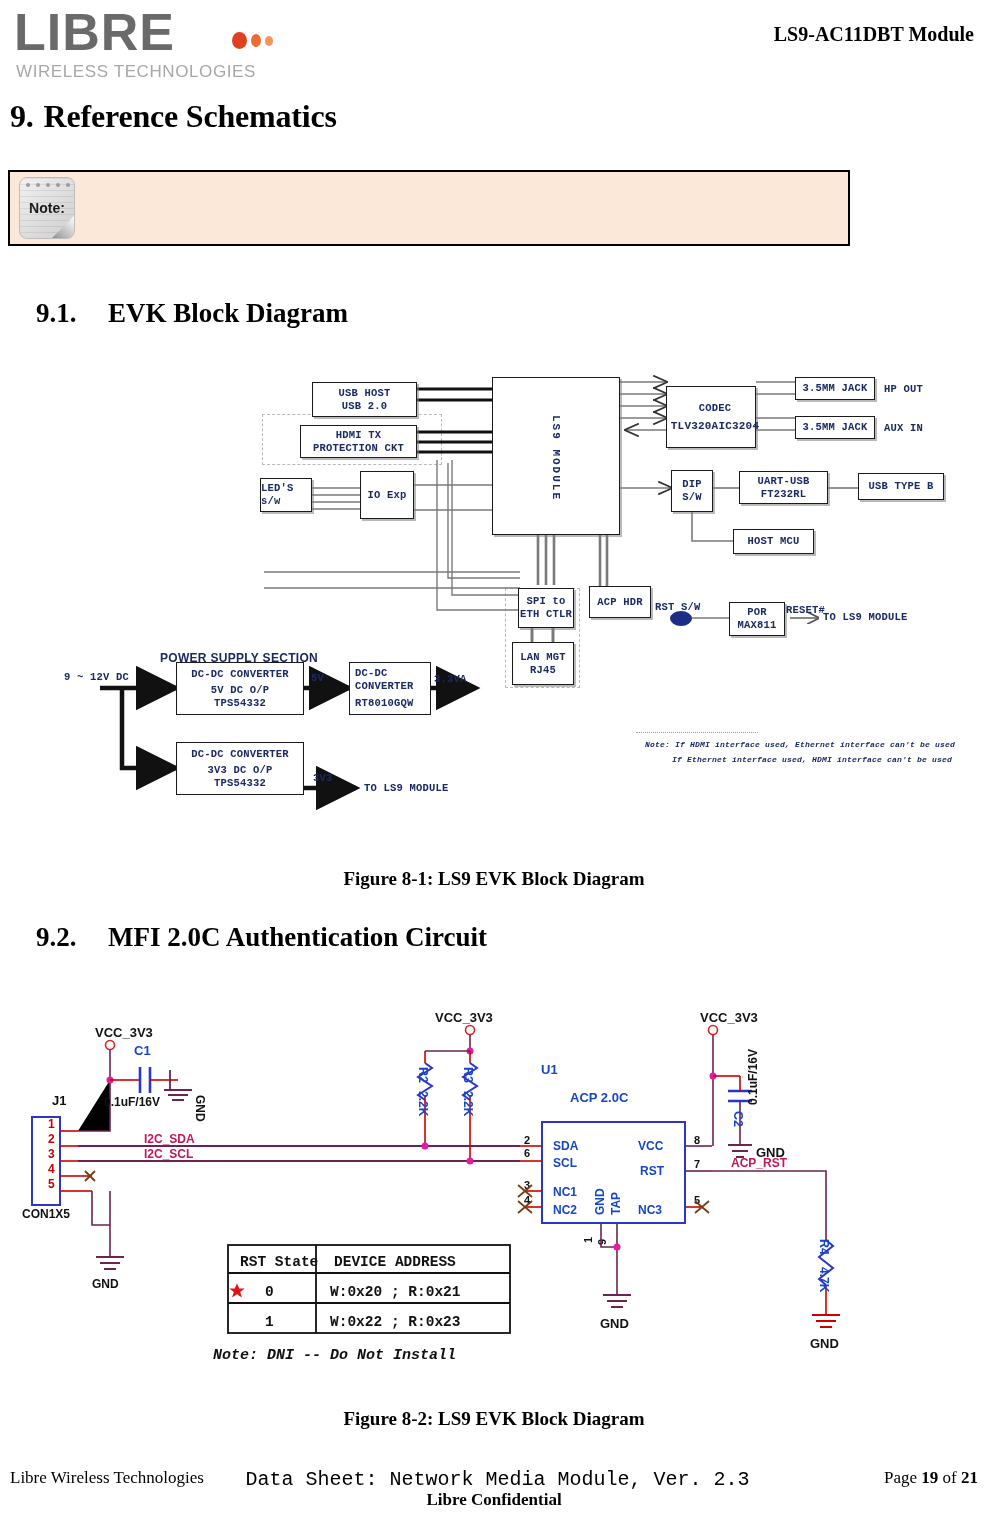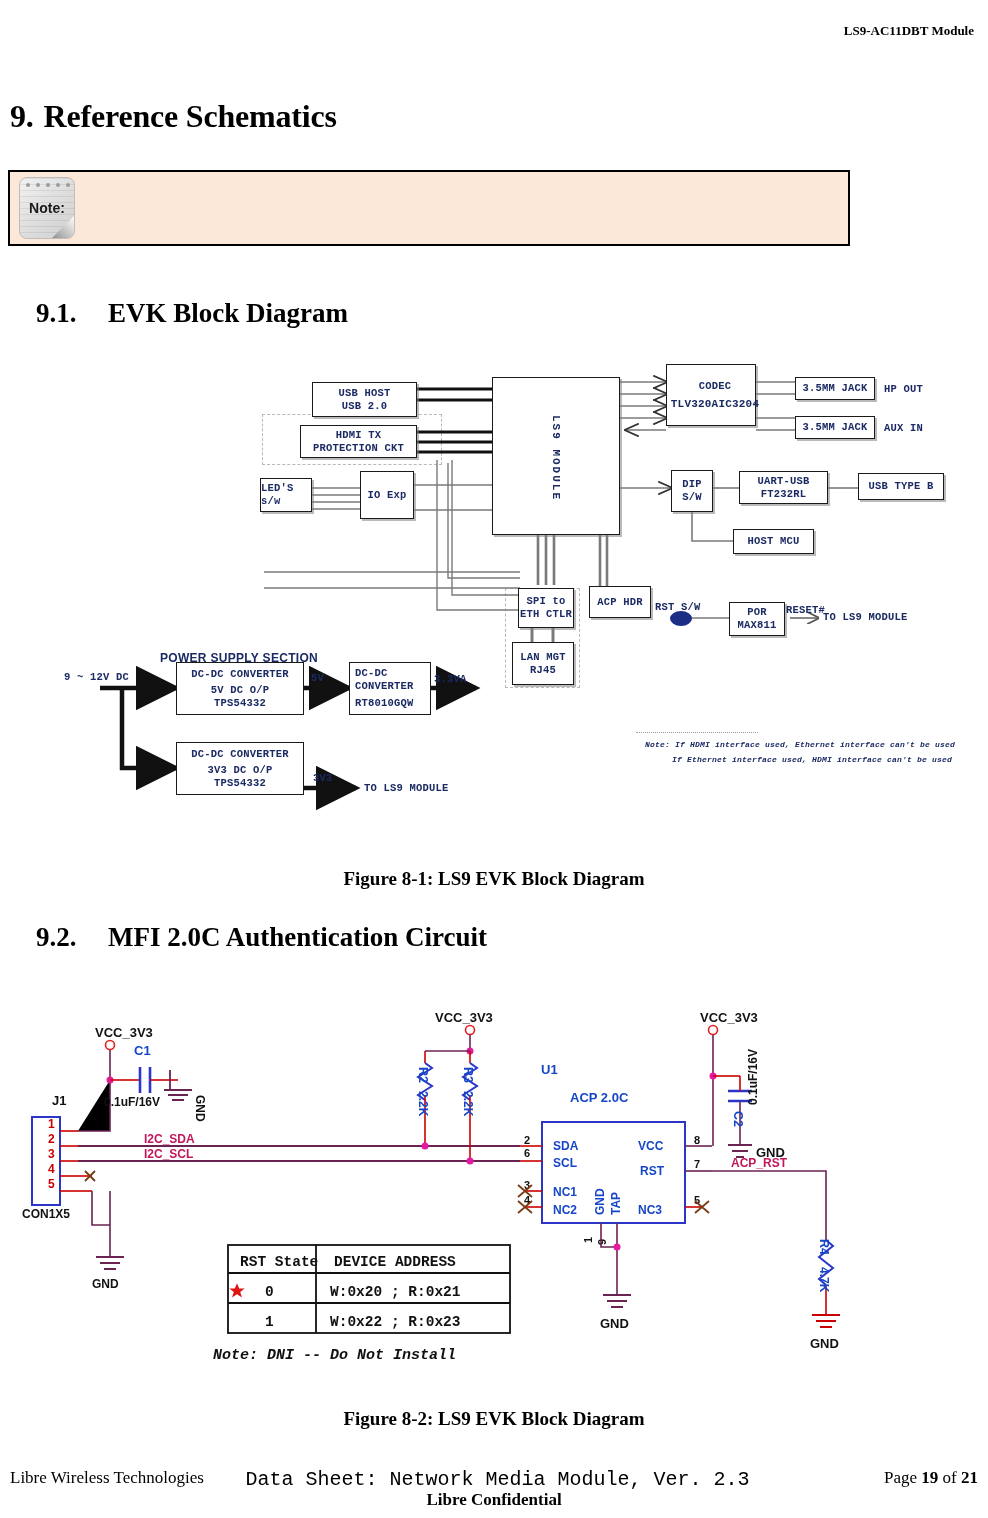--- a/index.html
+++ b/index.html
@@ -27,21 +27,21 @@
   .dot2 { width:10px; height:13px; background:#ef6a33; left:19px; top:2px; }
   .dot3 { width:8px;  height:10px; background:#f5935c; left:33px; top:4px; }
   .logo-sub {
     position:absolute; left:2px; top:56px;
     font-family:"Liberation Sans", sans-serif;
     font-size:17px; letter-spacing:0.6px; color:#a8a8a8; font-weight:400;
   }
   .header-title {
     position:absolute; right:14px; top:23px;
     font-family:"Liberation Serif", serif;
-    font-size:13px; font-weight:700; color:#000;
+    font-size:20px; font-weight:700; color:#000;
   }
 
   
   h1.sec {
     position:absolute; left:10px; top:98px; margin:0;
     font-size:32px; font-weight:700; color:#000;
     font-family:"Liberation Serif", serif; letter-spacing:-0.2px;
   }
   h1.sec .num { margin-right:10px; }
   h2.sub {
@@ -150,20 +150,29 @@
   .pinnum { font-family:"Liberation Sans", sans-serif; font-size:11px; font-weight:700; fill:#111; }
   .refdes { font-family:"Liberation Sans", sans-serif; font-size:12.5px; font-weight:700; fill:#1646c8; }
   .valtxt { font-family:"Liberation Sans", sans-serif; font-size:12px; font-weight:700; fill:#1646c8; }
   .tbltxt { font-family:"Liberation Mono","DejaVu Sans Mono",monospace; font-size:14.5px; font-weight:700; fill:#111; }
   .dnitxt { font-family:"Liberation Mono","DejaVu Sans Mono",monospace; font-size:15px; font-weight:700; font-style:italic; fill:#111; }
 </style>
 </head>
 <body>
 
 <div class="page-header">
+  <div class="logo">
+    <div class="logo-word">LIBRE</div>
+    <div class="logo-dots">
+      <i class="dot1"></i>
+        <i class="dot2"></i>
+        <i class="dot3"></i>
+    </div>
+    <div class="logo-sub">WIRELESS TECHNOLOGIES</div>
+  </div>
   <div class="header-title">LS9-AC11DBT Module</div>
 </div>
 
 <h1 class="sec">
   <span class="num">9.</span><span>Reference Schematics</span>
 </h1>
 
 <div class="notebox">
   <div class="note-icon">
     <div class="lines"></div>
@@ -283,21 +292,21 @@
   </div>
 
   <div class="box" style="left:360px; top:111px; width:54px; height:48px;">
     <span>IO Exp</span>
   </div>
 
   <div class="box" style="left:492px; top:17px; width:128px; height:158px;">
   </div>
   <div class="vrot" style="left:562px; top:55px;">LS9 MODULE</div>
 
-  <div class="box" style="left:666px; top:4px; width:90px; height:62px;padding-left:8px;">
+  <div class="box" style="left:666px; top:26px; width:90px; height:62px;padding-left:8px;">
     <span>CODEC</span>
     <span class="sm" style="margin-top:5px;">TLV320AIC3204</span>
   </div>
 
   <div class="box" style="left:795px; top:17px; width:80px; height:23px;">
     <span>3.5MM JACK</span>
   </div>
   <div class="lbl" style="left:884px; top:23px;">HP OUT</div>
 
   <div class="box" style="left:795px; top:56px; width:80px; height:23px;">

